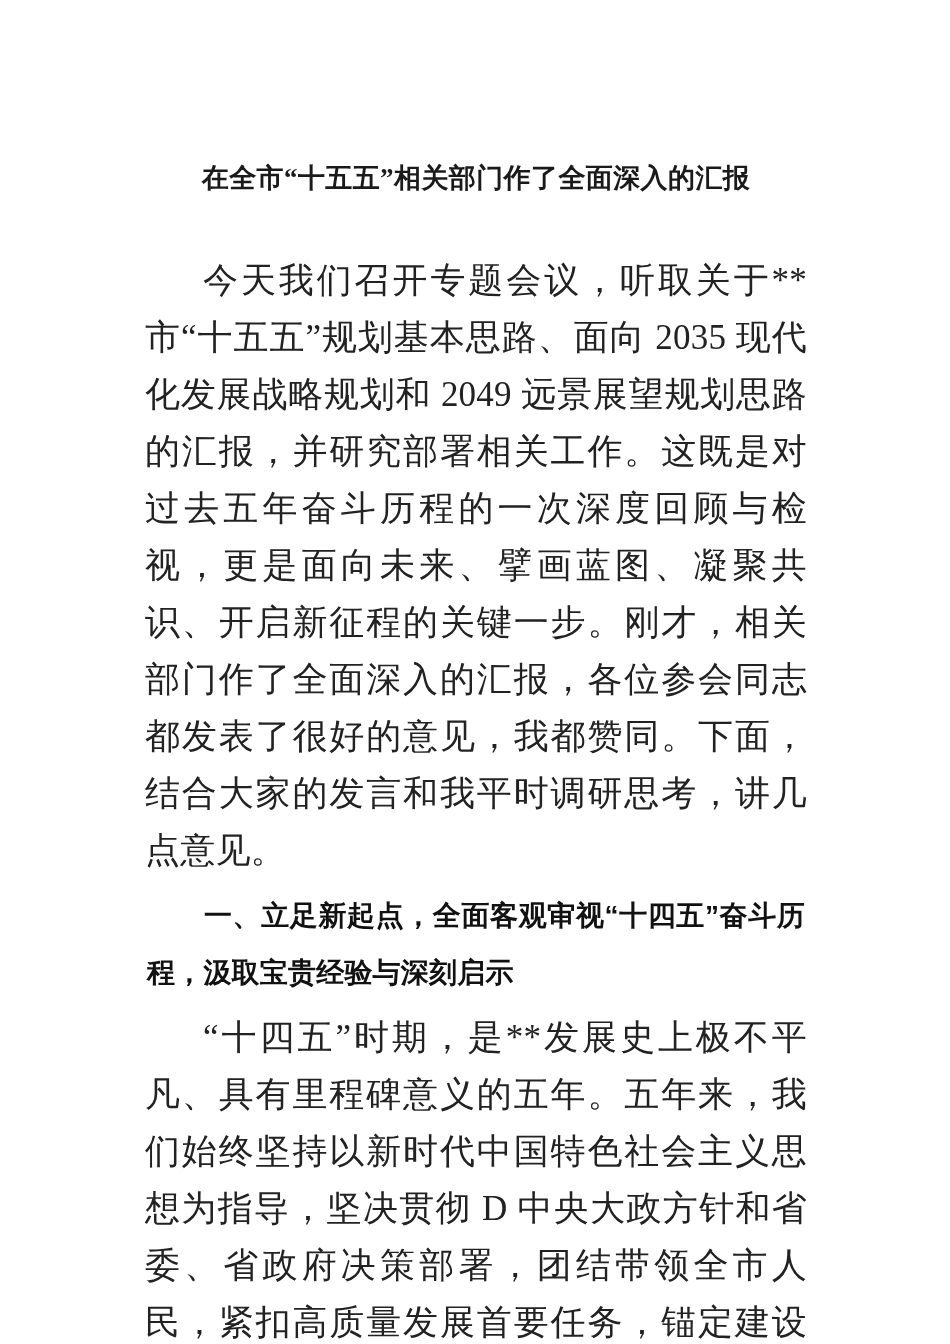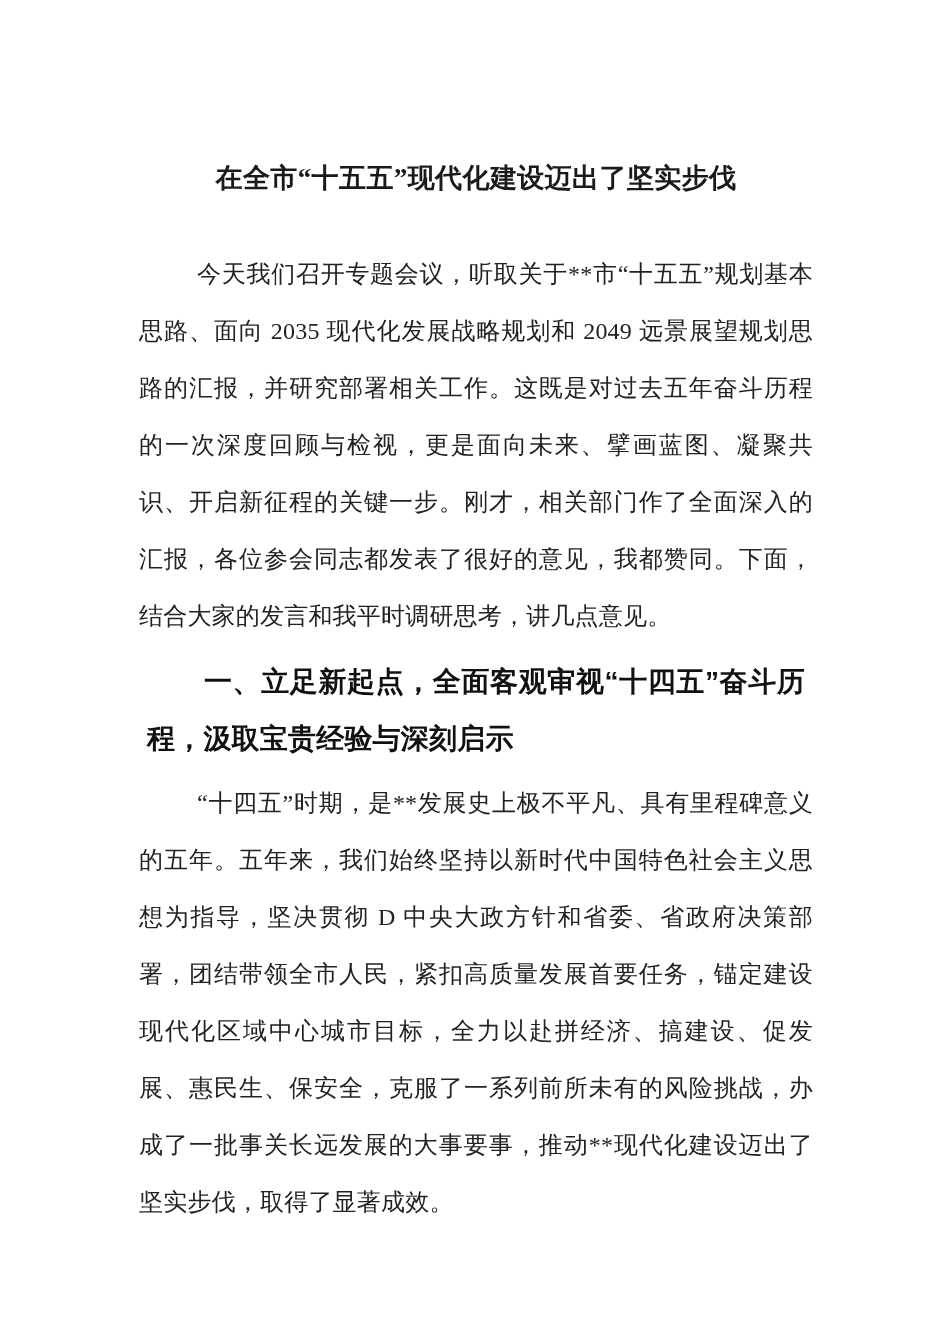--- a/index.html
+++ b/index.html
@@ -42,25 +42,25 @@
     letter-spacing: 0.4px;
     line-height: 40px;
     margin: 0;
     padding-top: 158px;
     color: #1a1a1a;
     white-space: nowrap;
   }
 
   
   .para {
-    font-size: 24px;
+    font-size: 35px;
     line-height: 57px;
     text-align: justify;
     text-justify: inter-ideograph;
-    margin: 0;
+    margin: 6px;
     letter-spacing: 0.2px;
     color: #222222;
     font-family: "Liberation Serif", "DejaVu Serif", serif;
   }
 
   .para.indent {
     text-indent: 58px;
   }
 
   .spacer-after-title { height: 48px; }
@@ -78,21 +78,21 @@
     color: #111111;
     letter-spacing: 0.2px;
   }
 </style>
 </head>
 <body>
 
 <div class="page">
   <div class="doc-body">
 
-    <h1 class="doc-title">在全市“十五五”现代化建设迈出了坚实步伐</h1>
+    <h1 class="doc-title">在全市“十五五”相关部门作了全面深入的汇报</h1>
 
     <div class="spacer-after-title"></div>
 
     <p class="para"></p>
 
     <p class="para indent">今天我们召开专题会议，听取关于**市“十五五”规划基本思路、面向 2035 现代化发展战略规划和 2049 远景展望规划思路的汇报，并研究部署相关工作。这既是对过去五年奋斗历程的一次深度回顾与检视，更是面向未来、擘画蓝图、凝聚共识、开启新征程的关键一步。刚才，相关部门作了全面深入的汇报，各位参会同志都发表了很好的意见，我都赞同。下面，结合大家的发言和我平时调研思考，讲几点意见。</p>
 
     <p class="section-heading">一、立足新起点，全面客观审视“十四五”奋斗历程，汲取宝贵经验与深刻启示</p>
 
     <p class="para indent">“十四五”时期，是**发展史上极不平凡、具有里程碑意义的五年。五年来，我们始终坚持以新时代中国特色社会主义思想为指导，坚决贯彻 D 中央大政方针和省委、省政府决策部署，团结带领全市人民，紧扣高质量发展首要任务，锚定建设现代化区域中心城市目标，全力以赴拼经济、搞建设、促发展、惠民生、保安全，克服了一系列前所未有的风险挑战，办成了一批事关长远发展的大事要事，推动**现代化建设迈出了坚实步伐，取得了显著成效。</p>

